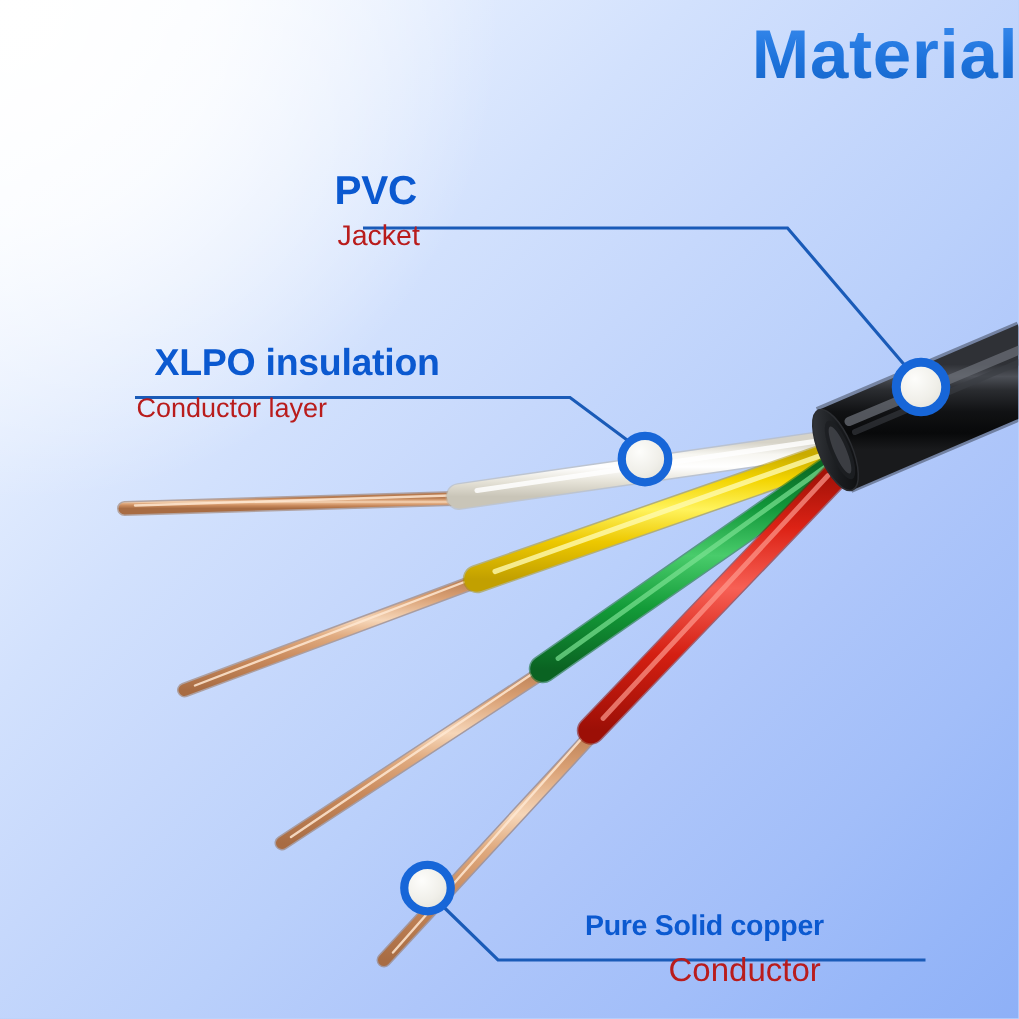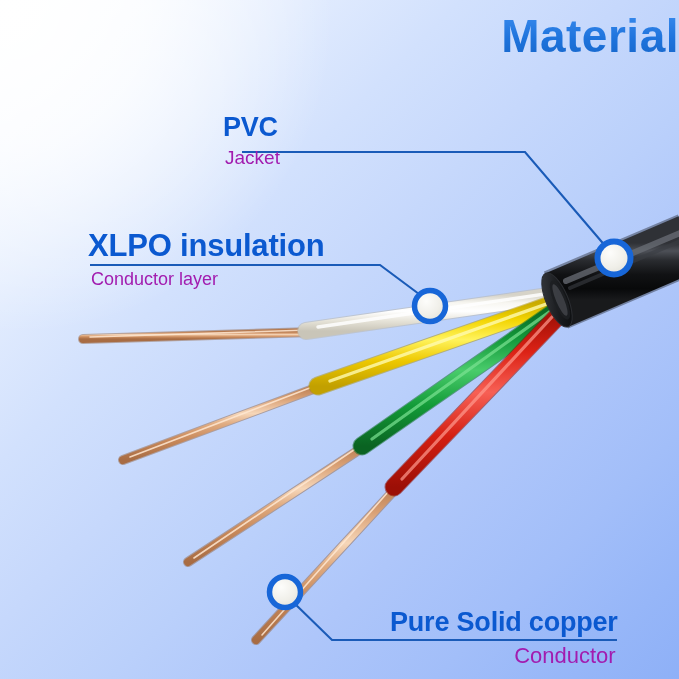--- a/index.html
+++ b/index.html
@@ -35,21 +35,21 @@
   #art { position:absolute; inset:0; }
   
   .label-block { position:absolute; }
   .label-title {
     color:#0b59d0;
     font-weight:bold;
     letter-spacing:-0.2px;
     white-space:nowrap;
   }
   .label-sub {
-    color:#a21caf;
+    color:#b91c1c;
     white-space:nowrap;
   }
   
   #page-title {
     position:absolute;
     left:0; right:0; top:9px;
     text-align:right;
     font-size:46px;
     font-weight:bold;
     color:#1a74dd;
@@ -58,25 +58,25 @@
     -webkit-background-clip:text;
     background-clip:text;
     color:transparent;
   }
   
   #lbl-pvc { left:223px; top:112px; }
   #lbl-pvc .label-title { font-size:27px; }
   #lbl-pvc .label-sub  { font-size:19px; padding-left:2px; padding-top:4px;}
   
   #lbl-xlpo { left:88px; top:228px; }
-  #lbl-xlpo .label-title { font-size:31px; }
+  #lbl-xlpo .label-title { font-size:25px;margin-left:15px; }
   #lbl-xlpo .label-sub  { font-size:18px; padding-left:3px; padding-top:5px;}
   
   #lbl-copper { left:390px; top:607px; text-align:right; }
-  #lbl-copper .label-title { font-size:27px; }
+  #lbl-copper .label-title { font-size:19px; }
   #lbl-copper .label-sub  { font-size:22px; padding-top:5px; padding-right:2px;}
 </style>
 </head>
 <body>
 
 <div id="stage">
 
   <div id="bg"></div>
 
   <svg id="art" viewBox="0 0 679 679" width="679" height="679">

